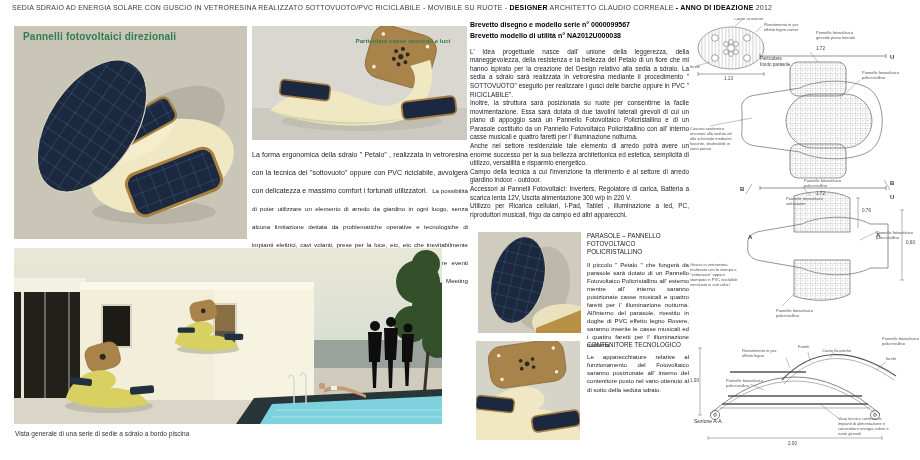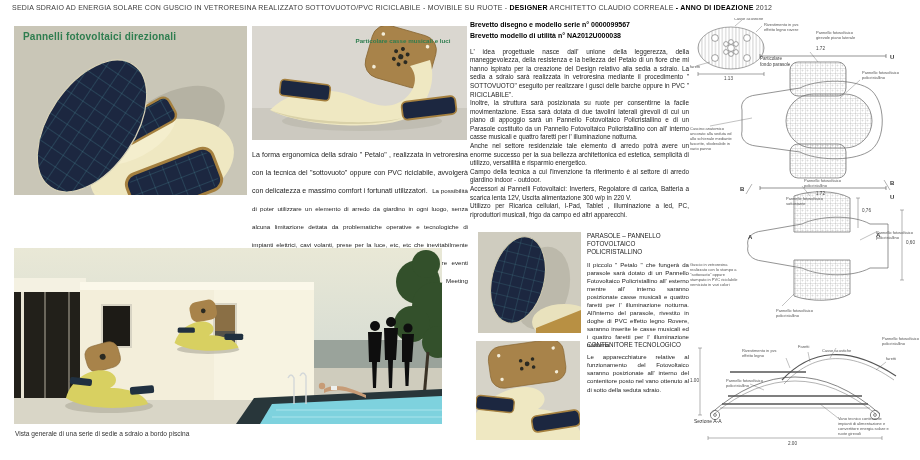--- a/index.html
+++ b/index.html
@@ -36,21 +36,21 @@
 </style>
 </head>
 <body>
 
 <div id="page">
 
   <div class="hdr">
     <span>SEDIA SDRAIO AD ENERGIA SOLARE CON GUSCIO IN VETRORESINA REALIZZATO SOTTOVUOTO/PVC RICICLABILE -  MOVIBILE SU RUOTE</span><span> - </span><b>DESIGNER</b><span> ARCHITETTO CLAUDIO CORREALE </span><b>- ANNO DI IDEAZIONE</b><span> 2012</span>
   </div>
 
-  <div class="imgbox" style="left:14px;top:26px;width:233px;height:169px;background:#c9c6b7;">
+  <div class="imgbox" style="left:14px;top:26px;width:233px;height:213px;background:#c9c6b7;">
     <svg width="233" height="213" viewBox="0 0 233 213">
       <defs>
         <pattern id="pvg1" width="14" height="14" patternUnits="userSpaceOnUse">
           <path d="M14,0H0V14" fill="none" stroke="#3f7582" stroke-width="0.7"></path>
         </pattern>
       </defs>
       <rect x="0" y="0" width="233" height="213" fill="#c9c6b7"></rect>
       <ellipse cx="152" cy="105" rx="66" ry="34" transform="rotate(-32 152 105)" fill="#b5b2a3"></ellipse>
       <ellipse cx="140" cy="186" rx="62" ry="12" fill="#aeab9c" opacity="0.65"></ellipse>
 

